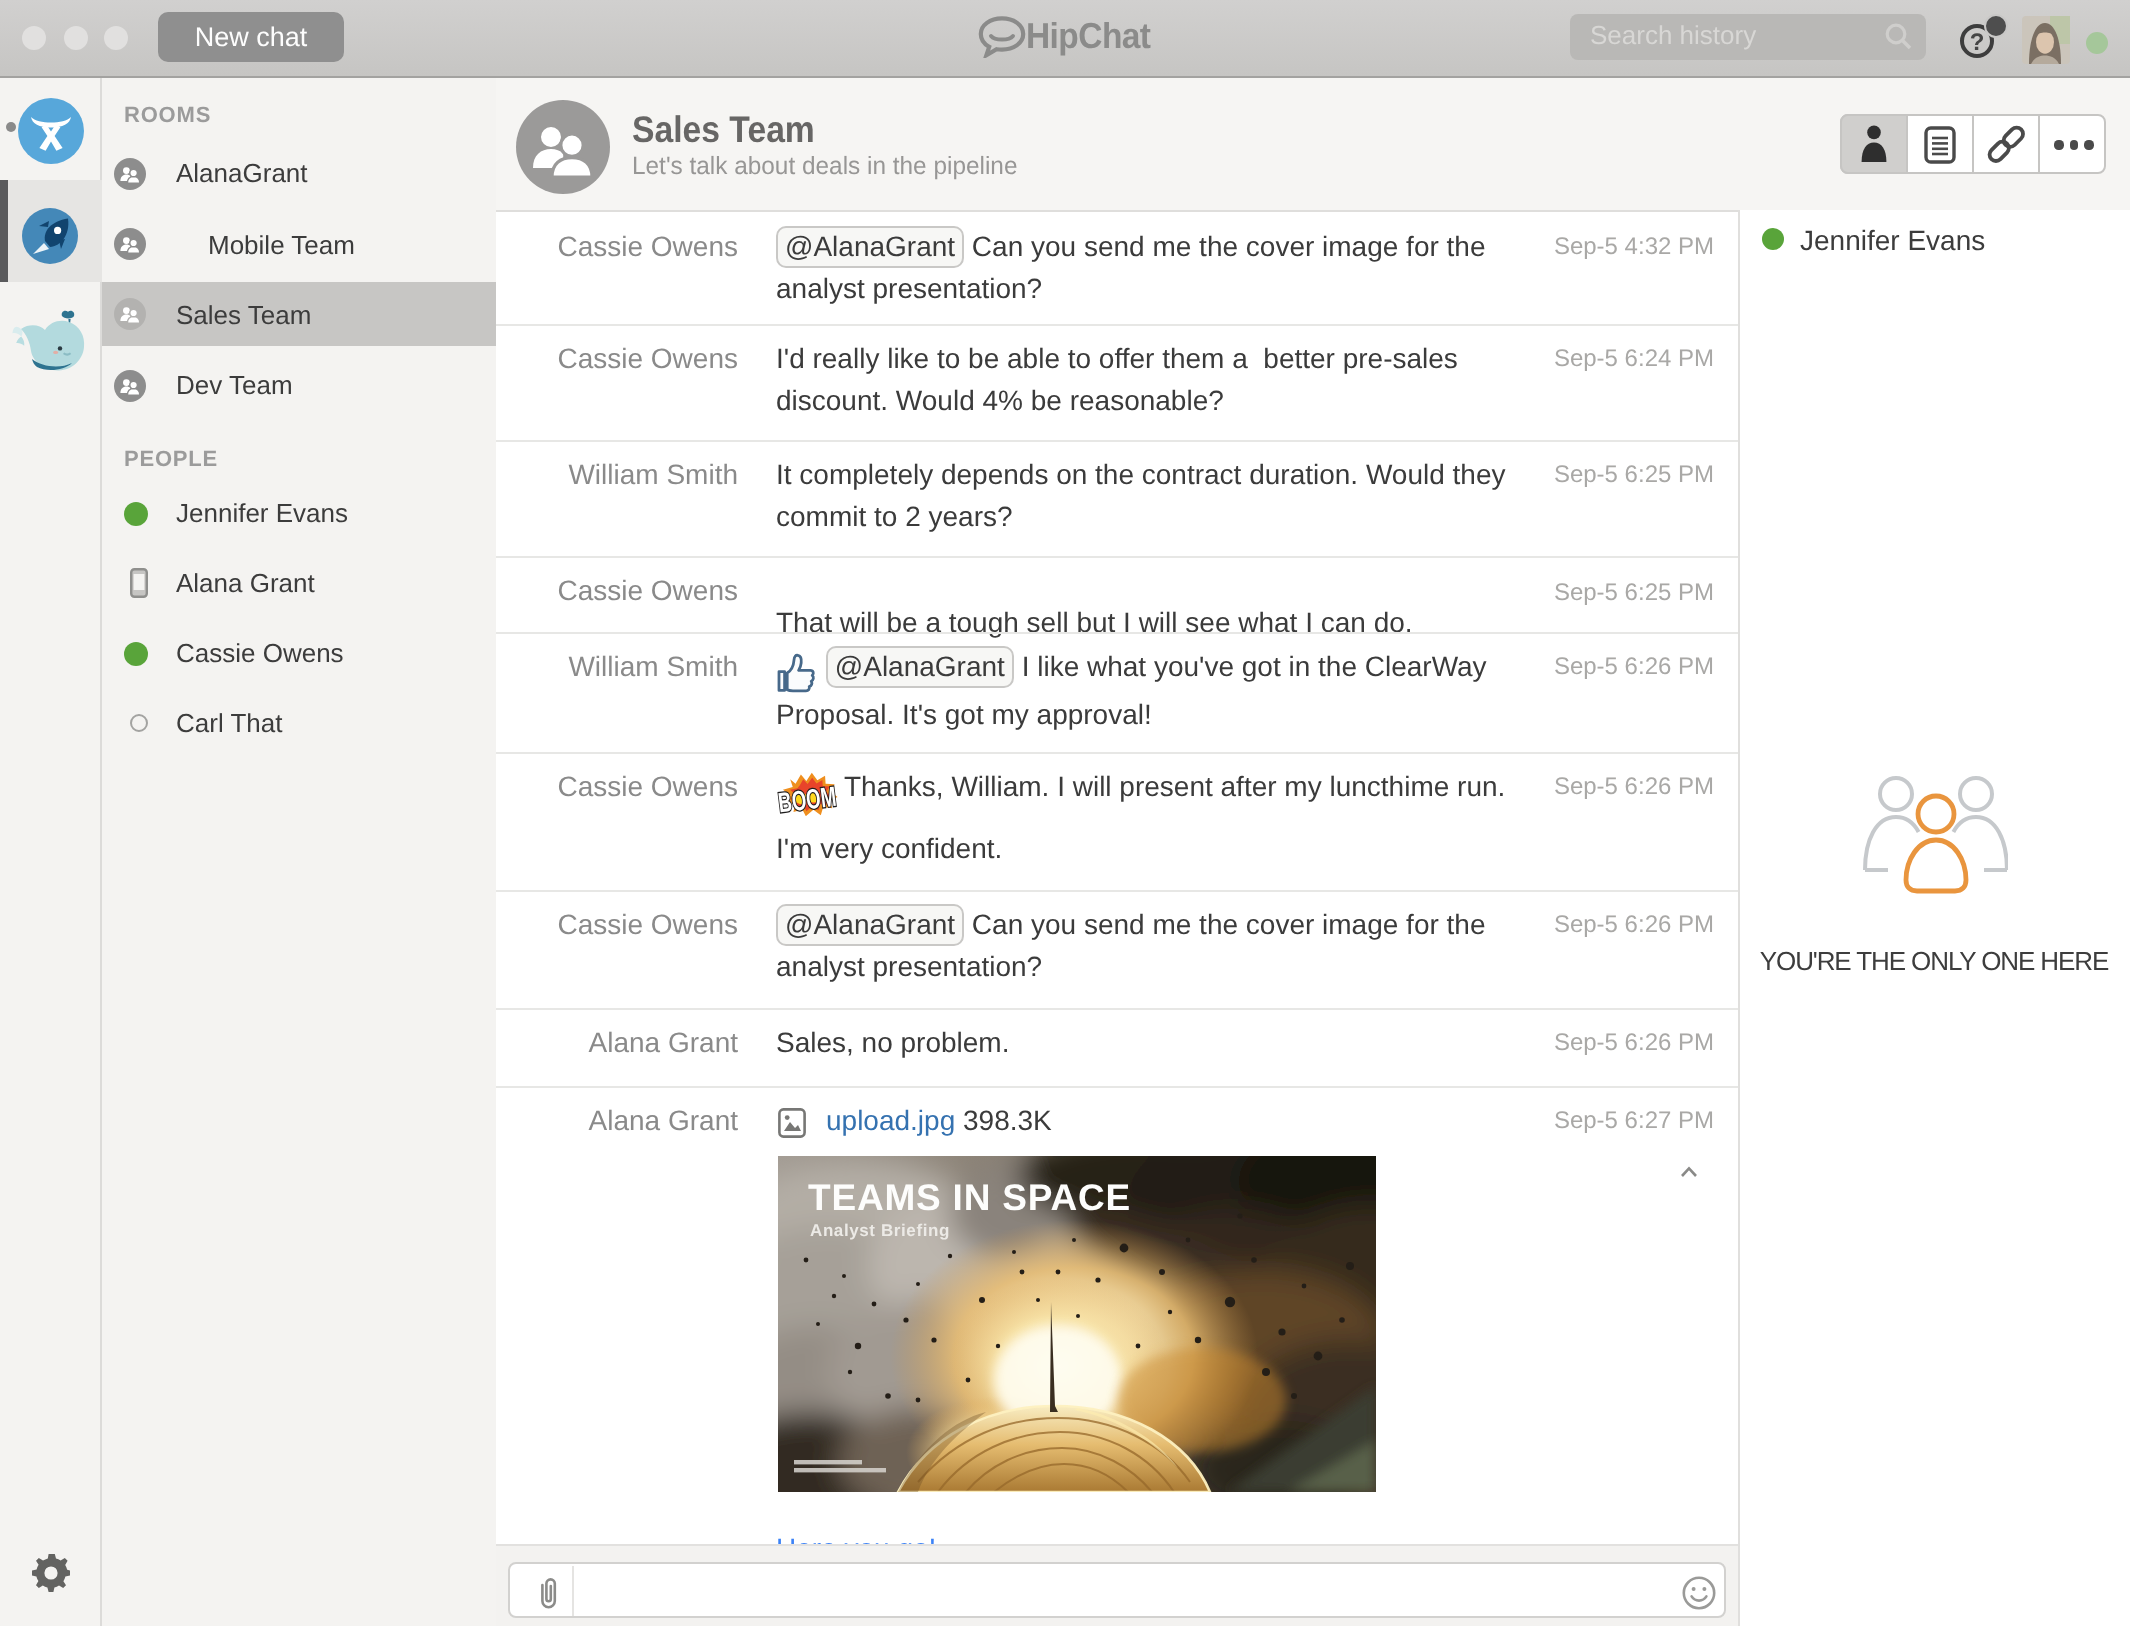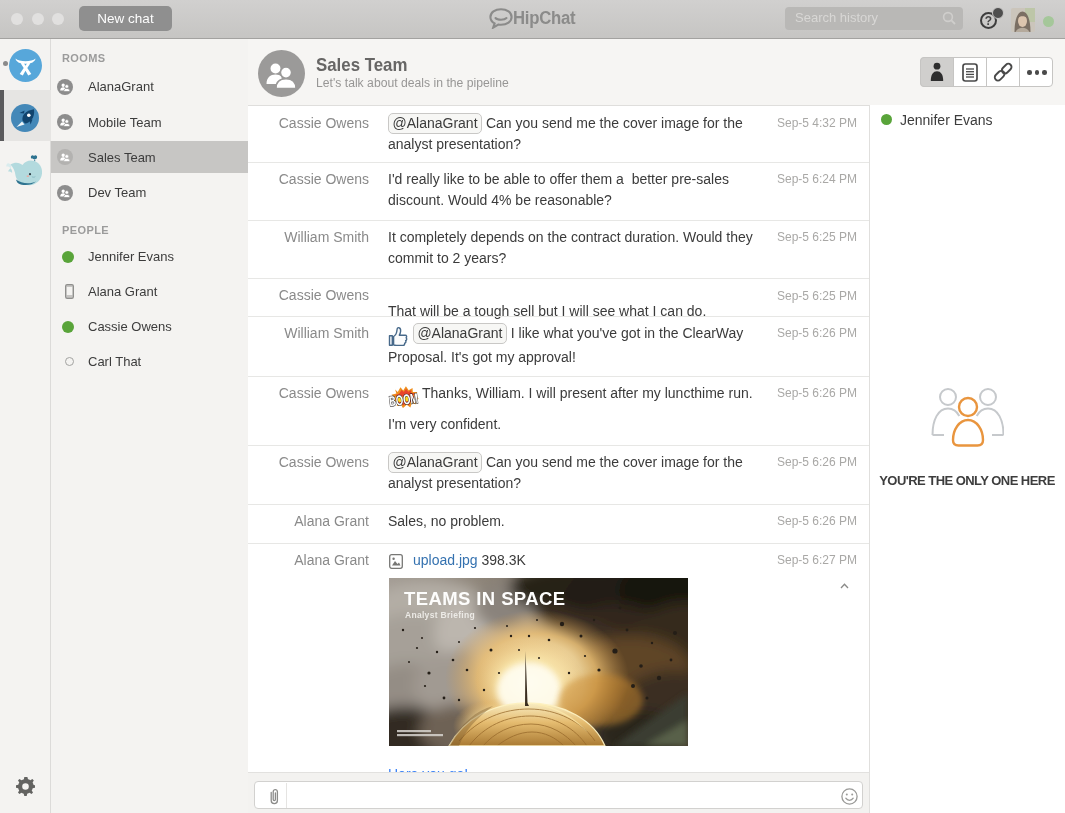--- a/index.html
+++ b/index.html
@@ -130,21 +130,21 @@
     <circle cx="8" cy="8" r="8" fill="#8d8d8d"></circle>
     <path d="M6.2 4.6 a1.7 1.7 0 1 1 0 3.4 a1.7 1.7 0 0 1 0-3.4 Z M3.2 11.5 C3.2 9.4 4.5 8.3 6.2 8.3 C7 8.3 7.7 8.6 8.2 9 L8.2 11.5 Z" fill="#fff"></path>
     <path d="M9.8 5.6 a1.9 1.9 0 1 1 0 3.8 a1.9 1.9 0 0 1 0-3.8 Z M6.7 12.6 C6.7 10.4 8 9.3 9.8 9.3 C11.6 9.3 12.9 10.4 12.9 12.6 Z" fill="#fff" stroke="#8d8d8d" stroke-width=".7"></path>
   </svg>
 <div class="srow" style="top:79px;">AlanaGrant</div>
 <svg class="ricon" style="top:114px;" viewBox="0 0 16 16">
     <circle cx="8" cy="8" r="8" fill="#8d8d8d"></circle>
     <path d="M6.2 4.6 a1.7 1.7 0 1 1 0 3.4 a1.7 1.7 0 0 1 0-3.4 Z M3.2 11.5 C3.2 9.4 4.5 8.3 6.2 8.3 C7 8.3 7.7 8.6 8.2 9 L8.2 11.5 Z" fill="#fff"></path>
     <path d="M9.8 5.6 a1.9 1.9 0 1 1 0 3.8 a1.9 1.9 0 0 1 0-3.8 Z M6.7 12.6 C6.7 10.4 8 9.3 9.8 9.3 C11.6 9.3 12.9 10.4 12.9 12.6 Z" fill="#fff" stroke="#8d8d8d" stroke-width=".7"></path>
   </svg>
-<div class="srow" style="top:114.5px;">Mobile Team</div>
+<div class="srow" style="top:114.5px;margin-left:16px;">Mobile Team</div>
 <svg class="ricon" style="top:149px;" viewBox="0 0 16 16">
     <circle cx="8" cy="8" r="8" fill="#b3b2b0"></circle>
     <path d="M6.2 4.6 a1.7 1.7 0 1 1 0 3.4 a1.7 1.7 0 0 1 0-3.4 Z M3.2 11.5 C3.2 9.4 4.5 8.3 6.2 8.3 C7 8.3 7.7 8.6 8.2 9 L8.2 11.5 Z" fill="#fff"></path>
     <path d="M9.8 5.6 a1.9 1.9 0 1 1 0 3.8 a1.9 1.9 0 0 1 0-3.8 Z M6.7 12.6 C6.7 10.4 8 9.3 9.8 9.3 C11.6 9.3 12.9 10.4 12.9 12.6 Z" fill="#fff" stroke="#b3b2b0" stroke-width=".7"></path>
   </svg>
 <div class="srow" style="top:149.5px;">Sales Team</div>
 <svg class="ricon" style="top:184.5px;" viewBox="0 0 16 16">
     <circle cx="8" cy="8" r="8" fill="#8d8d8d"></circle>
     <path d="M6.2 4.6 a1.7 1.7 0 1 1 0 3.4 a1.7 1.7 0 0 1 0-3.4 Z M3.2 11.5 C3.2 9.4 4.5 8.3 6.2 8.3 C7 8.3 7.7 8.6 8.2 9 L8.2 11.5 Z" fill="#fff"></path>
     <path d="M9.8 5.6 a1.9 1.9 0 1 1 0 3.8 a1.9 1.9 0 0 1 0-3.8 Z M6.7 12.6 C6.7 10.4 8 9.3 9.8 9.3 C11.6 9.3 12.9 10.4 12.9 12.6 Z" fill="#fff" stroke="#8d8d8d" stroke-width=".7"></path>
@@ -215,21 +215,21 @@
     <path d="M2.5 49 L14 49"></path>
     <path d="M73.5 49 C73.5 34 68 22.5 58 22.5 C53 22.5 49.2 25.3 46.7 30"></path>
     <path d="M73.5 49 L62 49"></path>
   </g>
   <g fill="none" stroke="#e9953e" stroke-width="2.4">
     <circle cx="38" cy="21" r="9"></circle>
     <path d="M38 34 C47 34 53 44 53 54 C53 57.5 51 59.5 47.5 59.5 L28.5 59.5 C25 59.5 23 57.5 23 54 C23 44 29 34 38 34 Z"></path>
   </g>
 </svg>
 <div class="abs" style="left:869px;top:473px;width:196px;text-align:center;font-size:13px;
-     font-weight:bold;color:#3d3d3d;letter-spacing:-.55px;">YOU'RE THE ONLY ONE HERE</div>
+     font-weight:normal;color:#3d3d3d;letter-spacing:-.55px;">YOU'RE THE ONLY ONE HERE</div>
 
 <div class="name" style="top:112.6px;">Cassie Owens</div>
 <div class="msg" style="top:112.6px;"><span class="pill">@AlanaGrant</span> Can you send me the cover image for the<br>analyst presentation?</div>
 <div class="ts" style="top:115.8px;">Sep-5 4:32 PM</div>
 
 <div class="rowline" style="top:161.7px;"></div>
 <div class="name" style="top:168.7px;">Cassie Owens</div>
 <div class="msg" style="top:168.7px;">I'd really like to be able to offer them a&nbsp; better pre-sales<br>discount. Would 4% be reasonable?</div>
 <div class="ts" style="top:171.9px;">Sep-5 6:24 PM</div>
 

